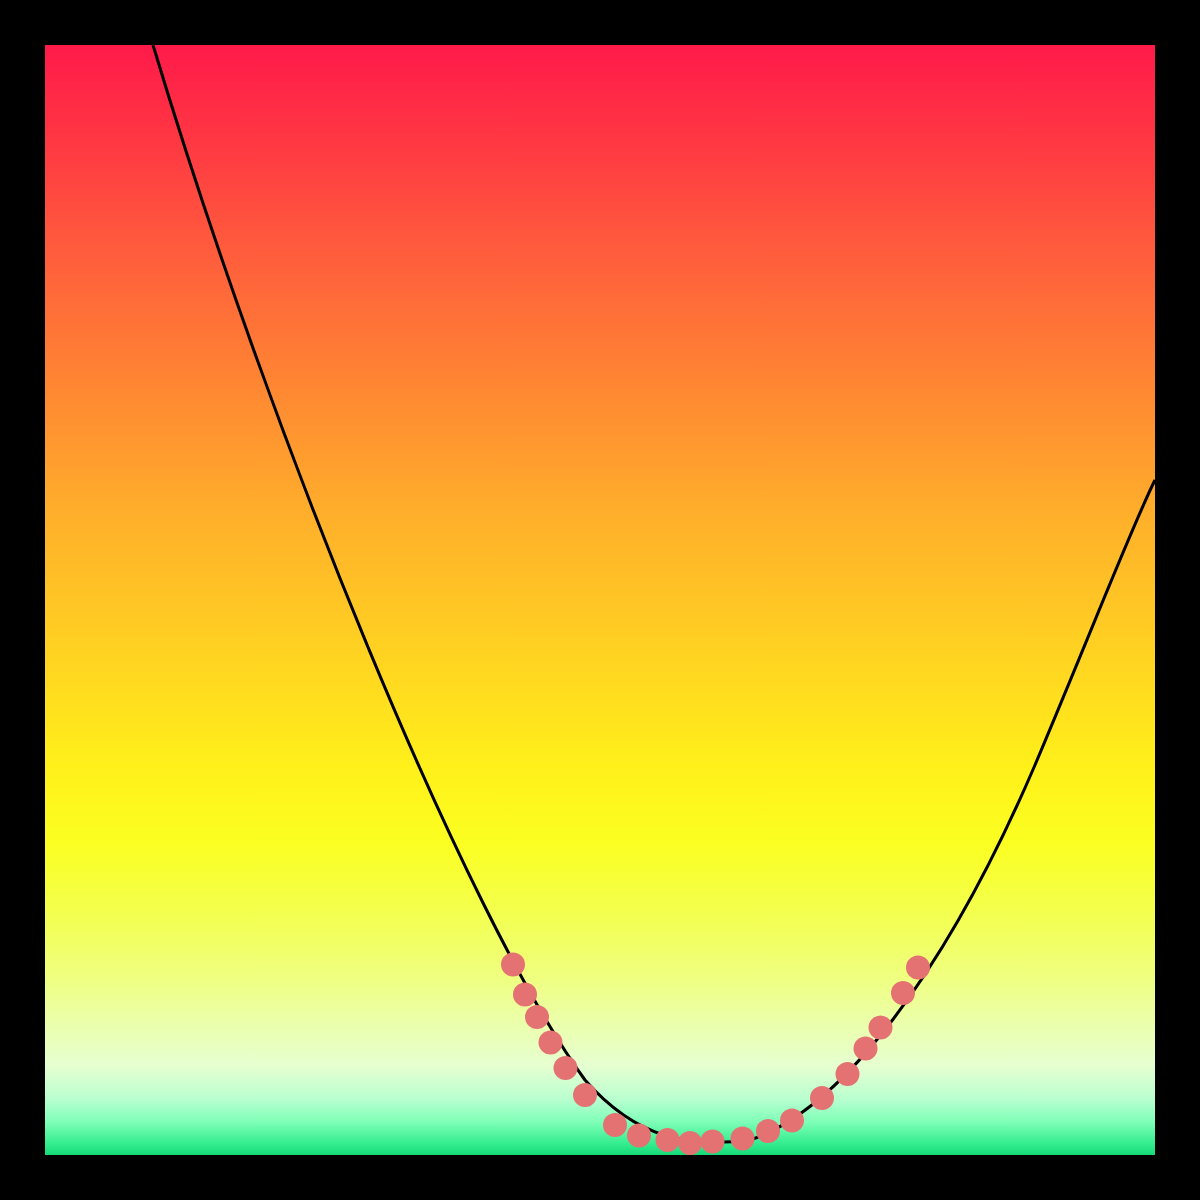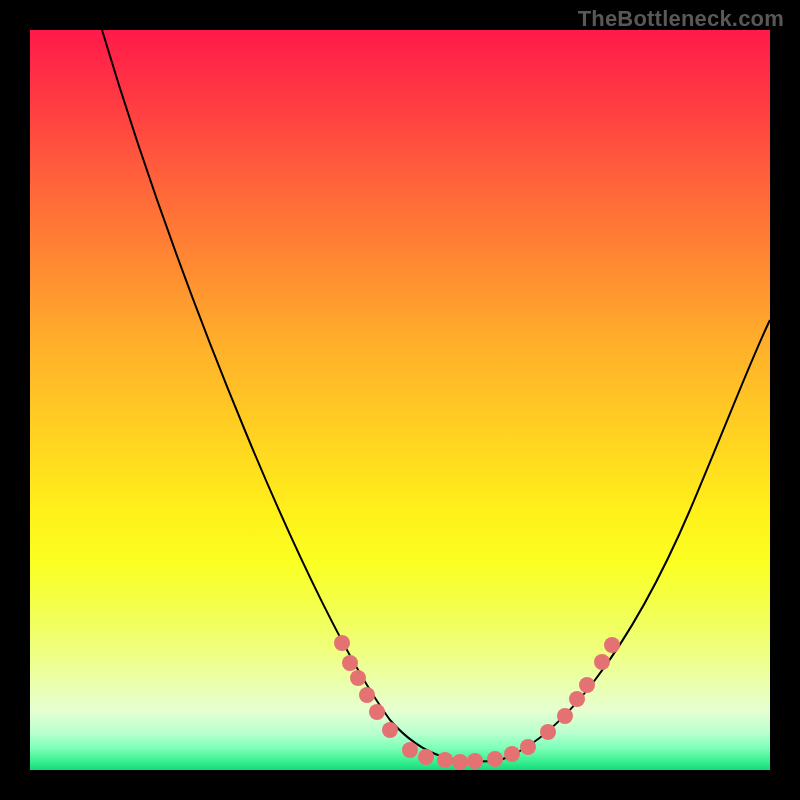--- a/index.html
+++ b/index.html
@@ -50,21 +50,20 @@
     position: absolute;
     left: 0; top: 0;
     width: 740px; height: 740px;
     overflow: visible;
   }
 </style>
 </head>
 <body>
 
 <div class="outer">
-  <div class="watermark">TheBottleneck.com</div>
   <div class="plot">
     <svg class="curve" viewBox="0 0 740 740">
       <path fill="none" stroke="#000" stroke-width="2" d="M 72 0 C 150 260, 280 580, 360 690 C 395 730, 430 735, 470 730 C 530 710, 600 620, 660 480 C 700 385, 725 320, 740 290"></path>
       <g id="markers">
           <circle cx="312" cy="613" r="8" fill="#e57272"></circle>
           <circle cx="320" cy="633" r="8" fill="#e57272"></circle>
           <circle cx="328" cy="648" r="8" fill="#e57272"></circle>
           <circle cx="337" cy="665" r="8" fill="#e57272"></circle>
           <circle cx="347" cy="682" r="8" fill="#e57272"></circle>
           <circle cx="360" cy="700" r="8" fill="#e57272"></circle>

